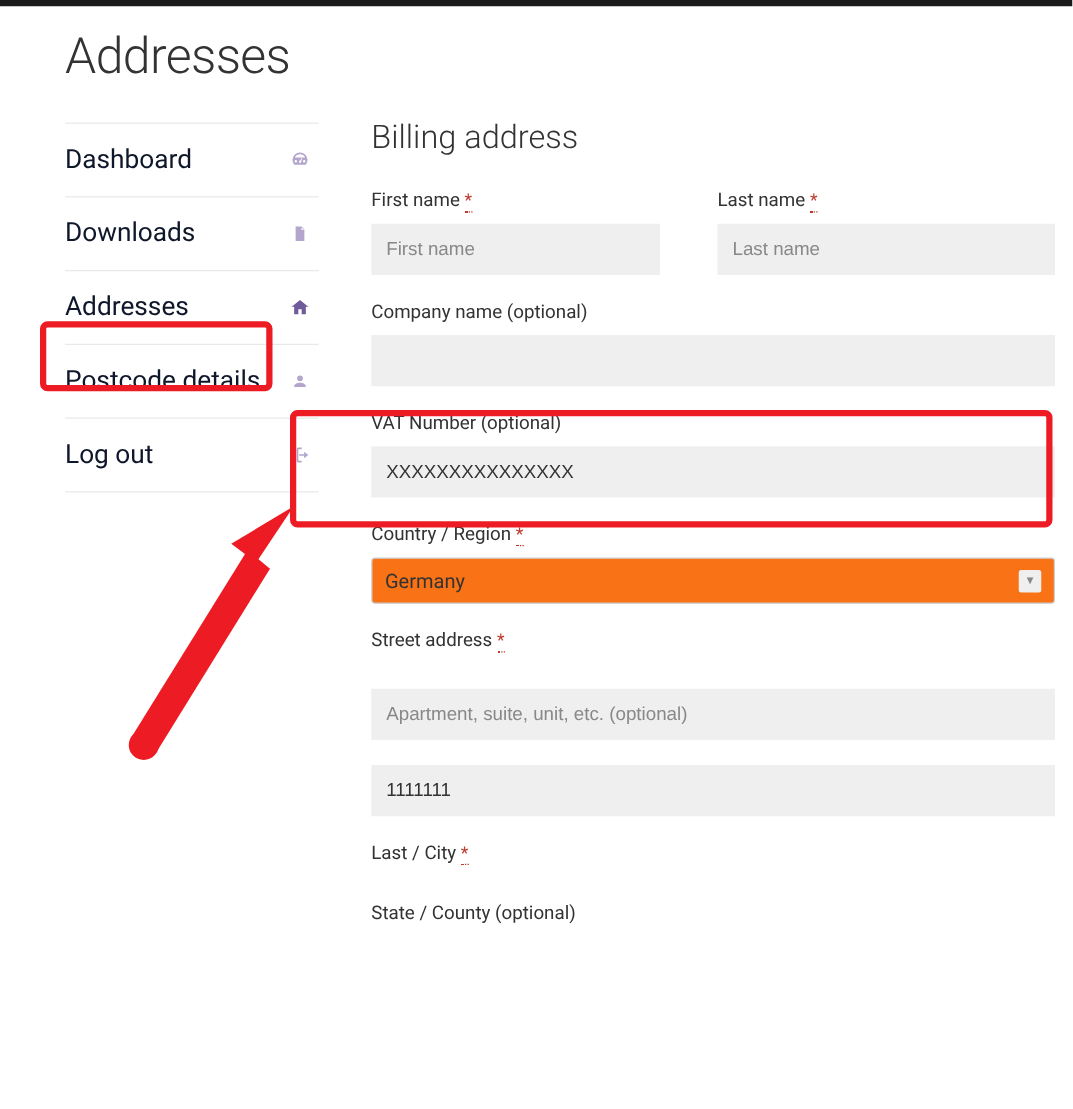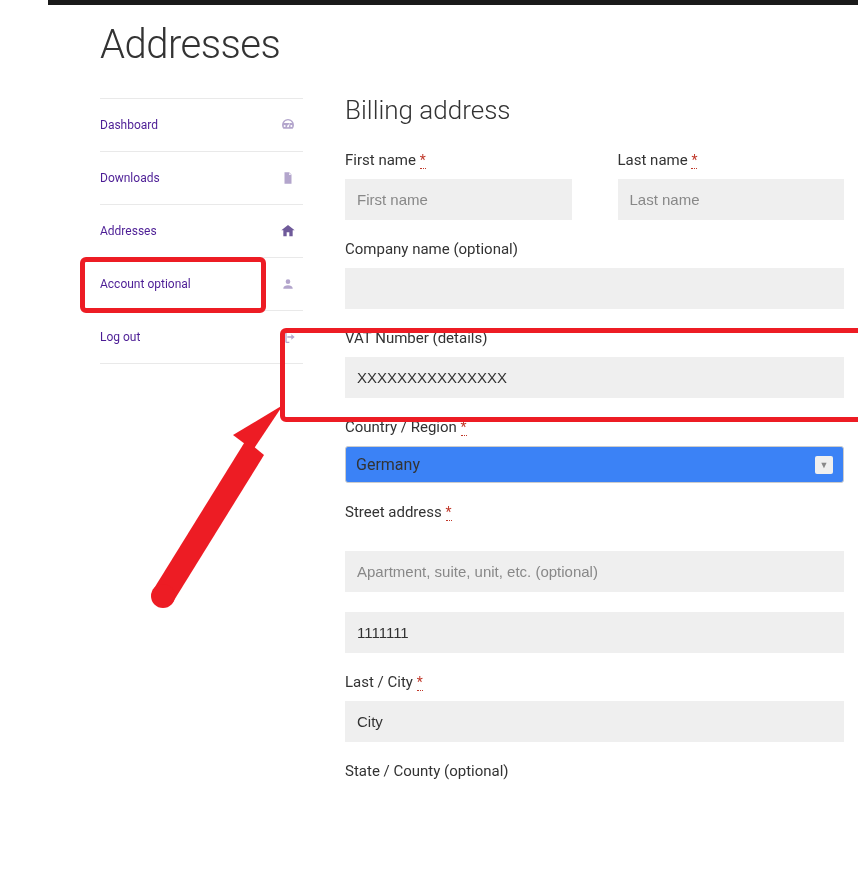--- a/index.html
+++ b/index.html
@@ -37,23 +37,23 @@
     border-top: 1px solid #e9e9e9;
   }
   .nav li:last-child {
     border-bottom: 1px solid #e9e9e9;
   }
   .nav a {
     display: flex;
     justify-content: space-between;
     align-items: center;
     padding: 17px 6px 17px 0;
-    color: #4c1d95;
+    color: #0f172a;
     text-decoration: none;
-    font-size: 12px;
+    font-size: 21px;
   }
   .nav .icon {
     color: #b3a5cc;
     width: 18px;
     height: 18px;
     display: inline-flex;
     align-items: center;
     justify-content: center;
   }
   .main {
@@ -95,21 +95,21 @@
     font-size: 15px;
     color: #333;
     width: 100%;
   }
   .field input[type=text]::placeholder {
     color: #888;
   }
   .select-wrap {
     border: 1px solid #ccc;
     border-radius: 3px;
-    background: #3b82f6;
+    background: #f97316;
     display: flex;
     align-items: center;
     justify-content: space-between;
     padding: 8px 10px;
     cursor: pointer;
   }
   .select-wrap .caret {
     width: 18px;
     height: 18px;
     background: #efefef;
@@ -140,21 +140,21 @@
     width: 610px;
     height: 94px;
     pointer-events: none;
   }
   .arrow-wrap {
     position: absolute;
     left: 90px;
     top: 400px;
     pointer-events: none;
   }
-  .page-wrap { position: relative; margin-left: 48px; }
+  .page-wrap { position: relative; }
   svg { display: block; }
 </style>
 </head>
 <body>
 
 <div class="page-wrap">
   <div class="topbar"></div>
 
   <div class="container">
     <div class="left-col">
@@ -185,21 +185,21 @@
             <span>Addresses</span>
             <span class="icon" style="color:#6f5a9a;">
               <svg viewBox="0 0 24 24" width="16" height="16" fill="currentColor">
                   <path d="M12 3l10 8h-3v9h-5v-6h-4v6H5v-9H2l10-8z"></path>
                 </svg>
             </span>
           </a>
         </li>
         <li>
           <a href="#">
-            <span>Account optional</span>
+            <span>Postcode details</span>
             <span class="icon">
               <svg viewBox="0 0 24 24" width="14" height="16" fill="currentColor">
                   <path d="M12 12a4 4 0 1 0 0-8 4 4 0 0 0 0 8zm0 2c-4 0-8 2-8 5v1h16v-1c0-3-4-5-8-5z"></path>
                 </svg>
             </span>
           </a>
         </li>
         <li>
           <a href="#">
             <span>Log out</span>
@@ -232,21 +232,21 @@
           <input type="text" placeholder="Last name" style="">
         </div>
       </div>
 
       <div class="field">
         <label>Company name (optional)</label>
         <input type="text" style="">
       </div>
 
       <div class="field">
-        <label>VAT Number (details)</label>
+        <label>VAT Number (optional)</label>
         <input type="text" value="XXXXXXXXXXXXXXX" style="">
       </div>
 
       <div class="field">
         <label>
           <span>Country / Region</span>
           <span class="req">*</span>
         </label>
         <div class="select-wrap">
           <span>Germany</span>
@@ -267,21 +267,20 @@
 
       <div class="field">
         <input type="text" value="1111111" style="">
       </div>
 
       <div class="field">
         <label>
           <span>Last / City</span>
           <span class="req">*</span>
         </label>
-        <input type="text" value="City" style="">
       </div>
 
       <div class="field" style="margin-bottom:0;">
         <label>State / County (optional)</label>
       </div>
     </div>
   </div>
 
   <div class="hl-box1"></div>
   <div class="hl-box2"></div>

